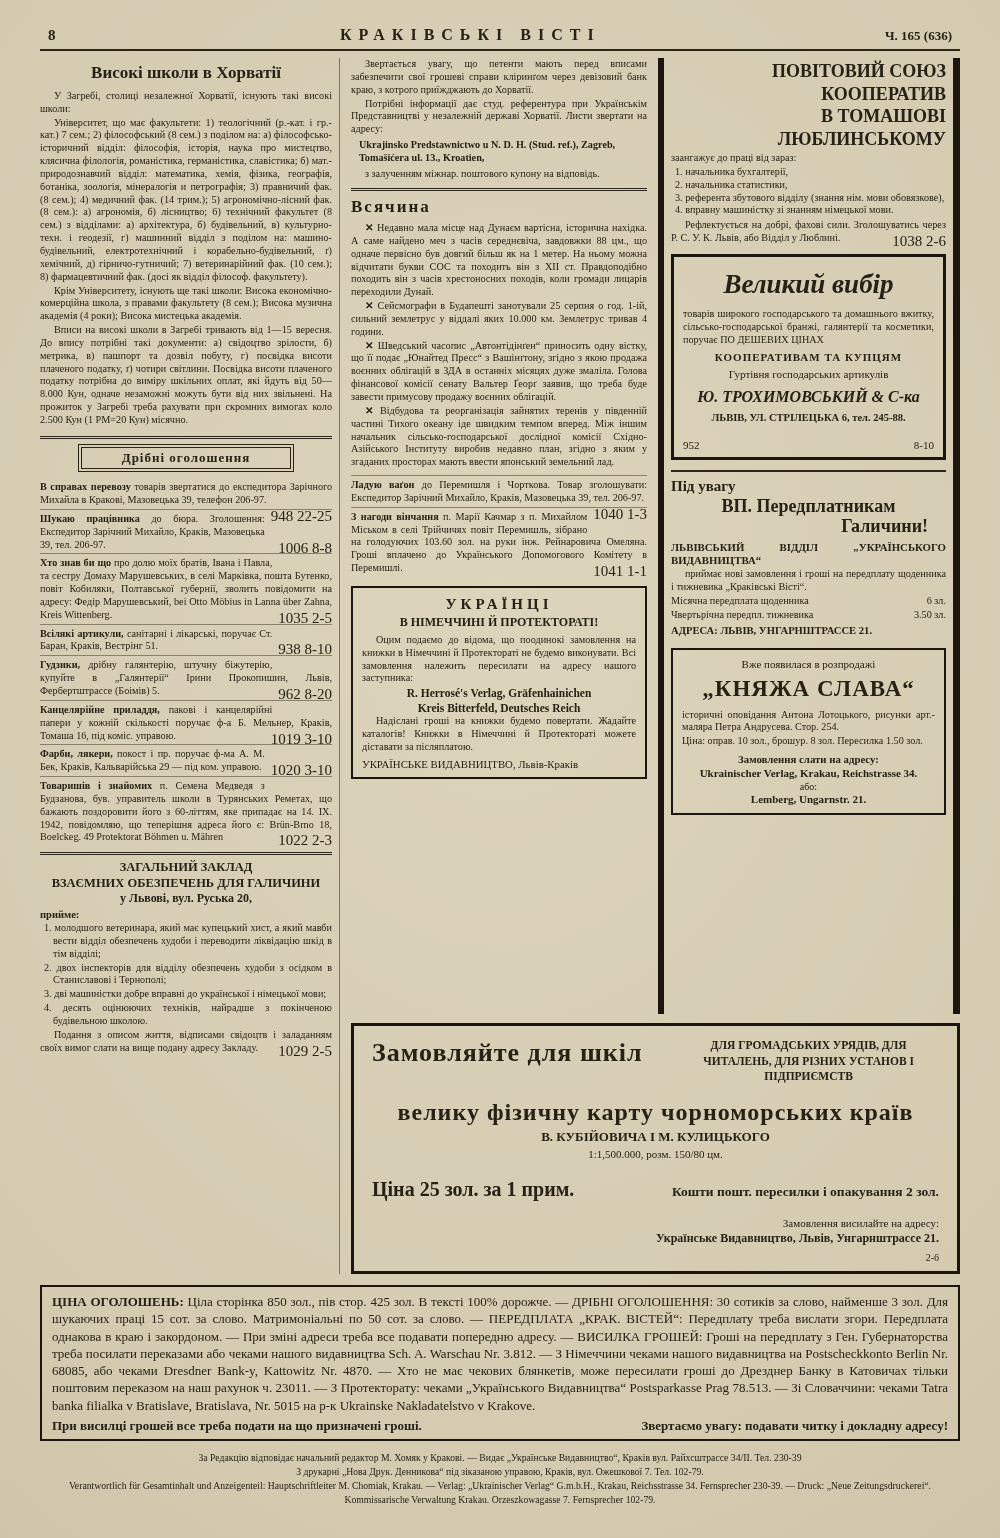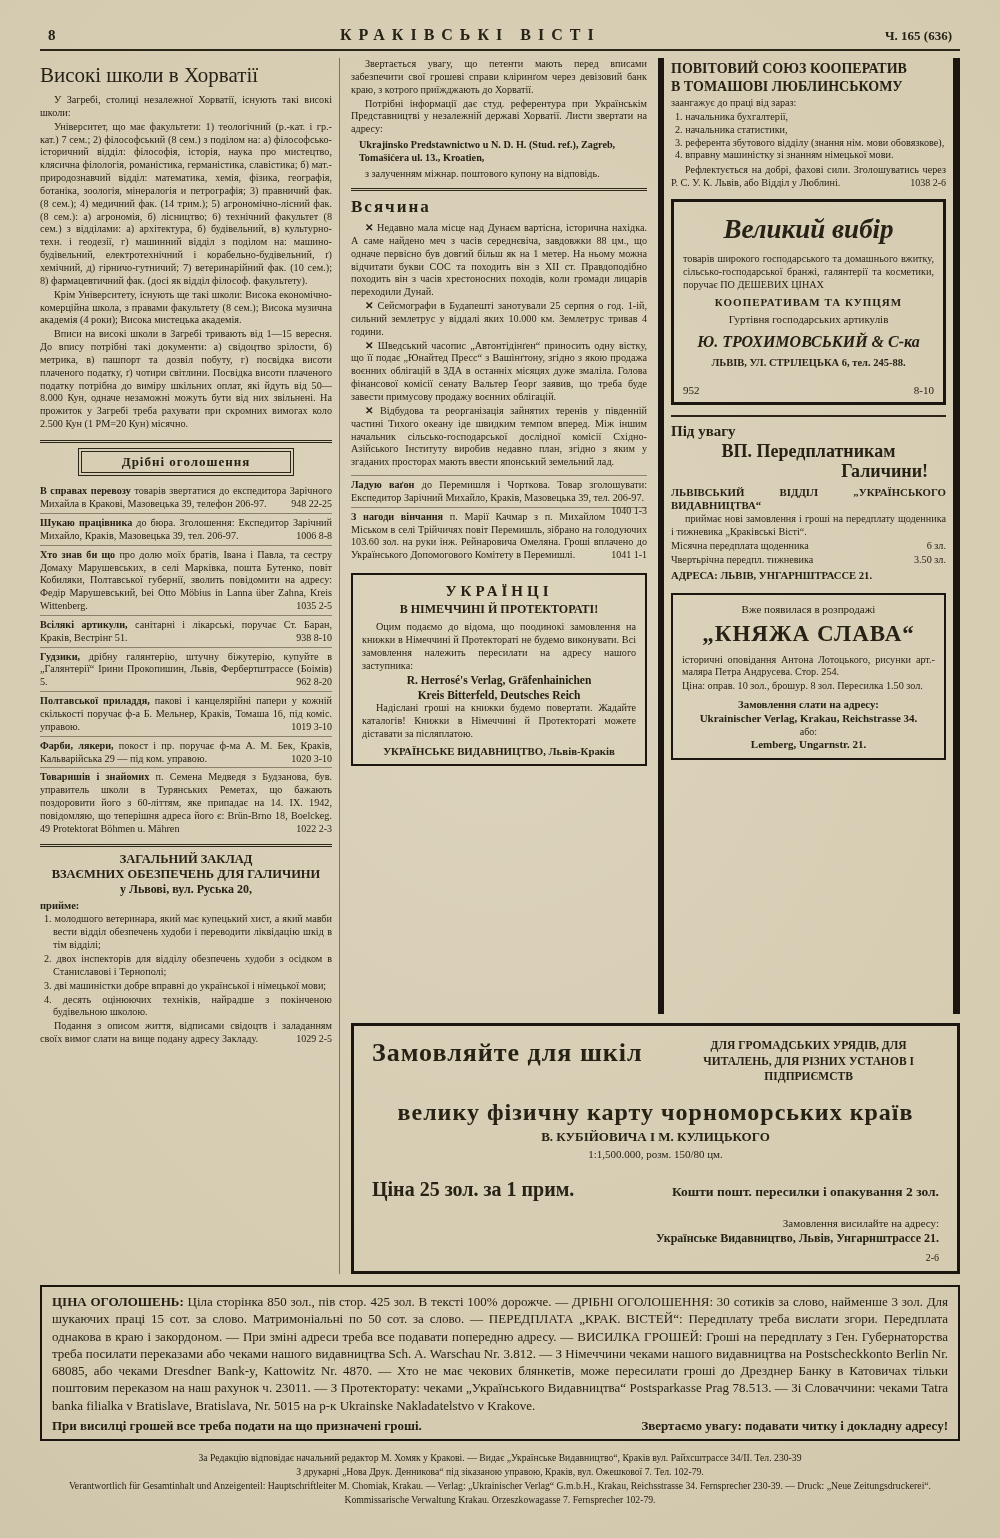--- a/index.html
+++ b/index.html
@@ -13,44 +13,44 @@
   .pg{font-weight:bold;font-size:15px;}
   .issue{font-weight:bold;font-size:13px;}
   .main{display:grid;grid-template-columns:300px 296px 1fr;grid-template-rows:minmax(0,1fr) auto;column-gap:11px;margin-top:7px;height:1216px;}
   .col{min-height:0;overflow:hidden;font-size:10.2px;line-height:1.26;text-align:justify;hyphens:auto;}
   .col-left{grid-column:1;grid-row:1/span 2;border-right:1px solid #7c7460;padding-right:7px;}
   .col-mid{grid-column:2;grid-row:1;}
   .col-right{grid-column:3;grid-row:1;border-left:6px solid #1b1710;border-right:7px solid #1b1710;padding:0 7px;}
   .school-ad{grid-column:2/span 2;grid-row:2;margin-top:9px;border:3px solid #1b1710;padding:12px 18px 8px;}
   p.body{margin:0 0 1px;}
   .ind{text-indent:14px;}
-  .art-title{font-size:21px;font-weight:normal;margin:6px 0 8px;line-height:1.05;}
+  .art-title{font-size:17px;font-weight:bold;text-align:center;margin:6px 0 8px;line-height:1.05;}
   .cl-wrap{margin-top:9px;border-top:3px double #2b2618;padding-top:6px;}
   .cl-head{width:72%;margin:2px auto 9px;text-align:center;font-weight:bold;font-size:13px;letter-spacing:1px;padding:2px 12px;border:1px solid #2b2618;outline:1px solid #2b2618;outline-offset:2px;}
   .ad{margin:0;padding:3px 0 2px;}
   .ad+.ad{border-top:1px solid #8a816b;}
   .lead{font-weight:bold;}
-  .ref{float:right;font-size:10px;padding-left:6px;}
+  .ref{float:right;font-size:15px;padding-left:6px;}
   .zaklad{border-top:3px double #2b2618;margin-top:6px;padding-top:5px;}
   .z-t{text-align:center;font-weight:bold;font-size:12.5px;line-height:1.22;}
   .z-sub{text-align:center;font-weight:bold;font-size:12px;}
   .z-sub2{font-weight:bold;font-size:10.5px;margin:2px 0 1px;}
   .z-item{margin:0 0 1px;padding-left:13px;text-indent:-9px;}
   .addr-bold{font-weight:bold;margin:3px 8px;text-indent:0;text-align:left;}
   .vs{border-top:3px double #2b2618;margin-top:7px;padding-top:3px;}
   .vs-title{font-size:17px;font-weight:bold;letter-spacing:2px;margin:2px 0 5px;}
   .marker{font-weight:bold;}
   .mid-ads{border-top:1px solid #8a816b;margin-top:6px;}
   .ukr-box{border:2px solid #1b1710;margin-top:9px;padding:7px 9px 6px;}
   .ukr-t1{text-align:center;font-weight:bold;font-size:15px;letter-spacing:4px;}
   .ukr-t2{text-align:center;font-weight:bold;font-size:12px;margin:1px 0 4px;}
   .ukr-addr{text-align:center;font-weight:bold;font-size:11.5px;line-height:1.25;}
-  .ukr-sign{text-align:center;font-weight:bold;font-size:10.8px;margin-top:4px;}
+  .ukr-sign{font-weight:normal;font-size:10.8px;margin-top:4px;}
   .coop{padding-top:2px;}
-  .coop-t{text-align:left;font-weight:bold;font-size:14px;line-height:1.25;}
+  .coop-t{text-align:right;font-weight:bold;font-size:18px;line-height:1.25;}
   .coop .body{margin-top:2px;}
   .num{padding-left:14px;text-indent:-10px;margin:0;}
   .vybir-box{border:3px solid #1b1710;margin-top:9px;padding:10px 9px 5px;}
   .vybir-title{text-align:center;font-weight:bold;font-style:italic;font-size:27px;margin-bottom:7px;}
   .vybir-line1{text-align:center;font-weight:bold;font-size:11px;margin-top:5px;letter-spacing:1px;}
   .vybir-line2{text-align:center;font-size:11px;margin-top:3px;}
   .vybir-co{text-align:center;font-weight:bold;font-size:16px;margin-top:5px;font-style:italic;}
   .vybir-addr{text-align:center;font-weight:bold;font-size:10.5px;margin-top:4px;}
   .vybir-refs{display:flex;justify-content:space-between;font-size:11px;margin-top:14px;}
   .subs{margin-top:10px;border-top:2px solid #2b2618;padding-top:5px;}
@@ -103,21 +103,21 @@
       <p class="body ind">Вписи на високі школи в Загребі тривають від 1—15 вересня. До впису потрібні такі документи: а) свідоцтво зрілости, б) метрика, в) пашпорт та дозвіл побуту, г) посвідка висоти плаченого податку, ґ) чотири світлини. Посвідка висоти плаченого податку потрібна до виміру шкільних оплат, які йдуть від 50—8.000 Кун, одначе незаможні можуть бути від них звільнені. На прожиток у Загребі треба рахувати при скромних вимогах коло 2.500 Кун (1 РМ=20 Кун) місячно.</p>
 
       <div class="cl-wrap">
         <div class="cl-head">Дрібні оголошення</div>
 
         <p class="ad"><b class="lead">В справах перевозу</b> <span>товарів звертатися до експедитора Зарічного Михайла в Кракові, Мазовецька 39, телефон 206-97.</span> <span class="ref">948 22-25</span></p>
         <p class="ad"><b class="lead">Шукаю працівника</b> <span>до бюра. Зголошення: Експедитор Зарічний Михайло, Краків, Мазовецька 39, тел. 206-97.</span> <span class="ref">1006 8-8</span></p>
         <p class="ad"><b class="lead">Хто знав би що</b> <span>про долю моїх братів, Івана і Павла, та сестру Домаху Марушевських, в селі Марківка, пошта Бутенко, повіт Кобиляки, Полтавської губернії, зволить повідомити на адресу: Федір Марушевський, bei Otto Möbius in Lanna über Zahna, Kreis Wittenberg.</span> <span class="ref">1035 2-5</span></p>
         <p class="ad"><b class="lead">Всілякі артикули,</b> <span>санітарні і лікарські, поручає Ст. Баран, Краків, Вестрінг 51.</span> <span class="ref">938 8-10</span></p>
         <p class="ad"><b class="lead">Гудзики,</b> <span>дрібну галянтерію, штучну біжутерію, купуйте в „Галянтерії“ Ірини Прокопишин, Львів, Фербертштрассе (Боімів) 5.</span> <span class="ref">962 8-20</span></p>
-        <p class="ad"><b class="lead">Полтавської приладдя,</b> <span>пакові і канцелярійні папери у кожній скількості поручає ф-а Б. Мельнер, Краків, Томаша 16, під коміс. управою.</span> <span class="ref">1019 3-10</span></p>
+        <p class="ad"><b class="lead">Канцелярійне приладдя,</b> <span>пакові і канцелярійні папери у кожній скількості поручає ф-а Б. Мельнер, Краків, Томаша 16, під коміс. управою.</span> <span class="ref">1019 3-10</span></p>
         <p class="ad"><b class="lead">Фарби, лякери,</b> <span>покост і пр. поручає ф-ма А. М. Бек, Краків, Кальварійська 29 — під ком. управою.</span> <span class="ref">1020 3-10</span></p>
         <p class="ad"><b class="lead">Товаришів і знайомих</b> <span>п. Семена Медведя з Будзанова, був. управитель школи в Турянських Реметах, що бажають поздоровити його з 60-літтям, яке припадає на 14. IX. 1942, повідомляю, що теперішня адреса його є: Brün-Brno 18, Boelckeg. 49 Protektorat Böhmen u. Mähren</span> <span class="ref">1022 2-3</span></p>
       </div>
 
       <div class="zaklad">
         <div class="z-t">ЗАГАЛЬНИЙ ЗАКЛАД</div>
         <div class="z-t">ВЗАЄМНИХ ОБЕЗПЕЧЕНЬ ДЛЯ ГАЛИЧИНИ</div>
         <div class="z-sub">у Львові, вул. Руська 20,</div>
         <div class="z-sub2">прийме:</div>
         <p class="z-item">1. молодшого ветеринара, який має купецький хист, а який мавби вести відділ обезпечень худоби і переводити ліквідацію шкід в тім відділі;</p>

